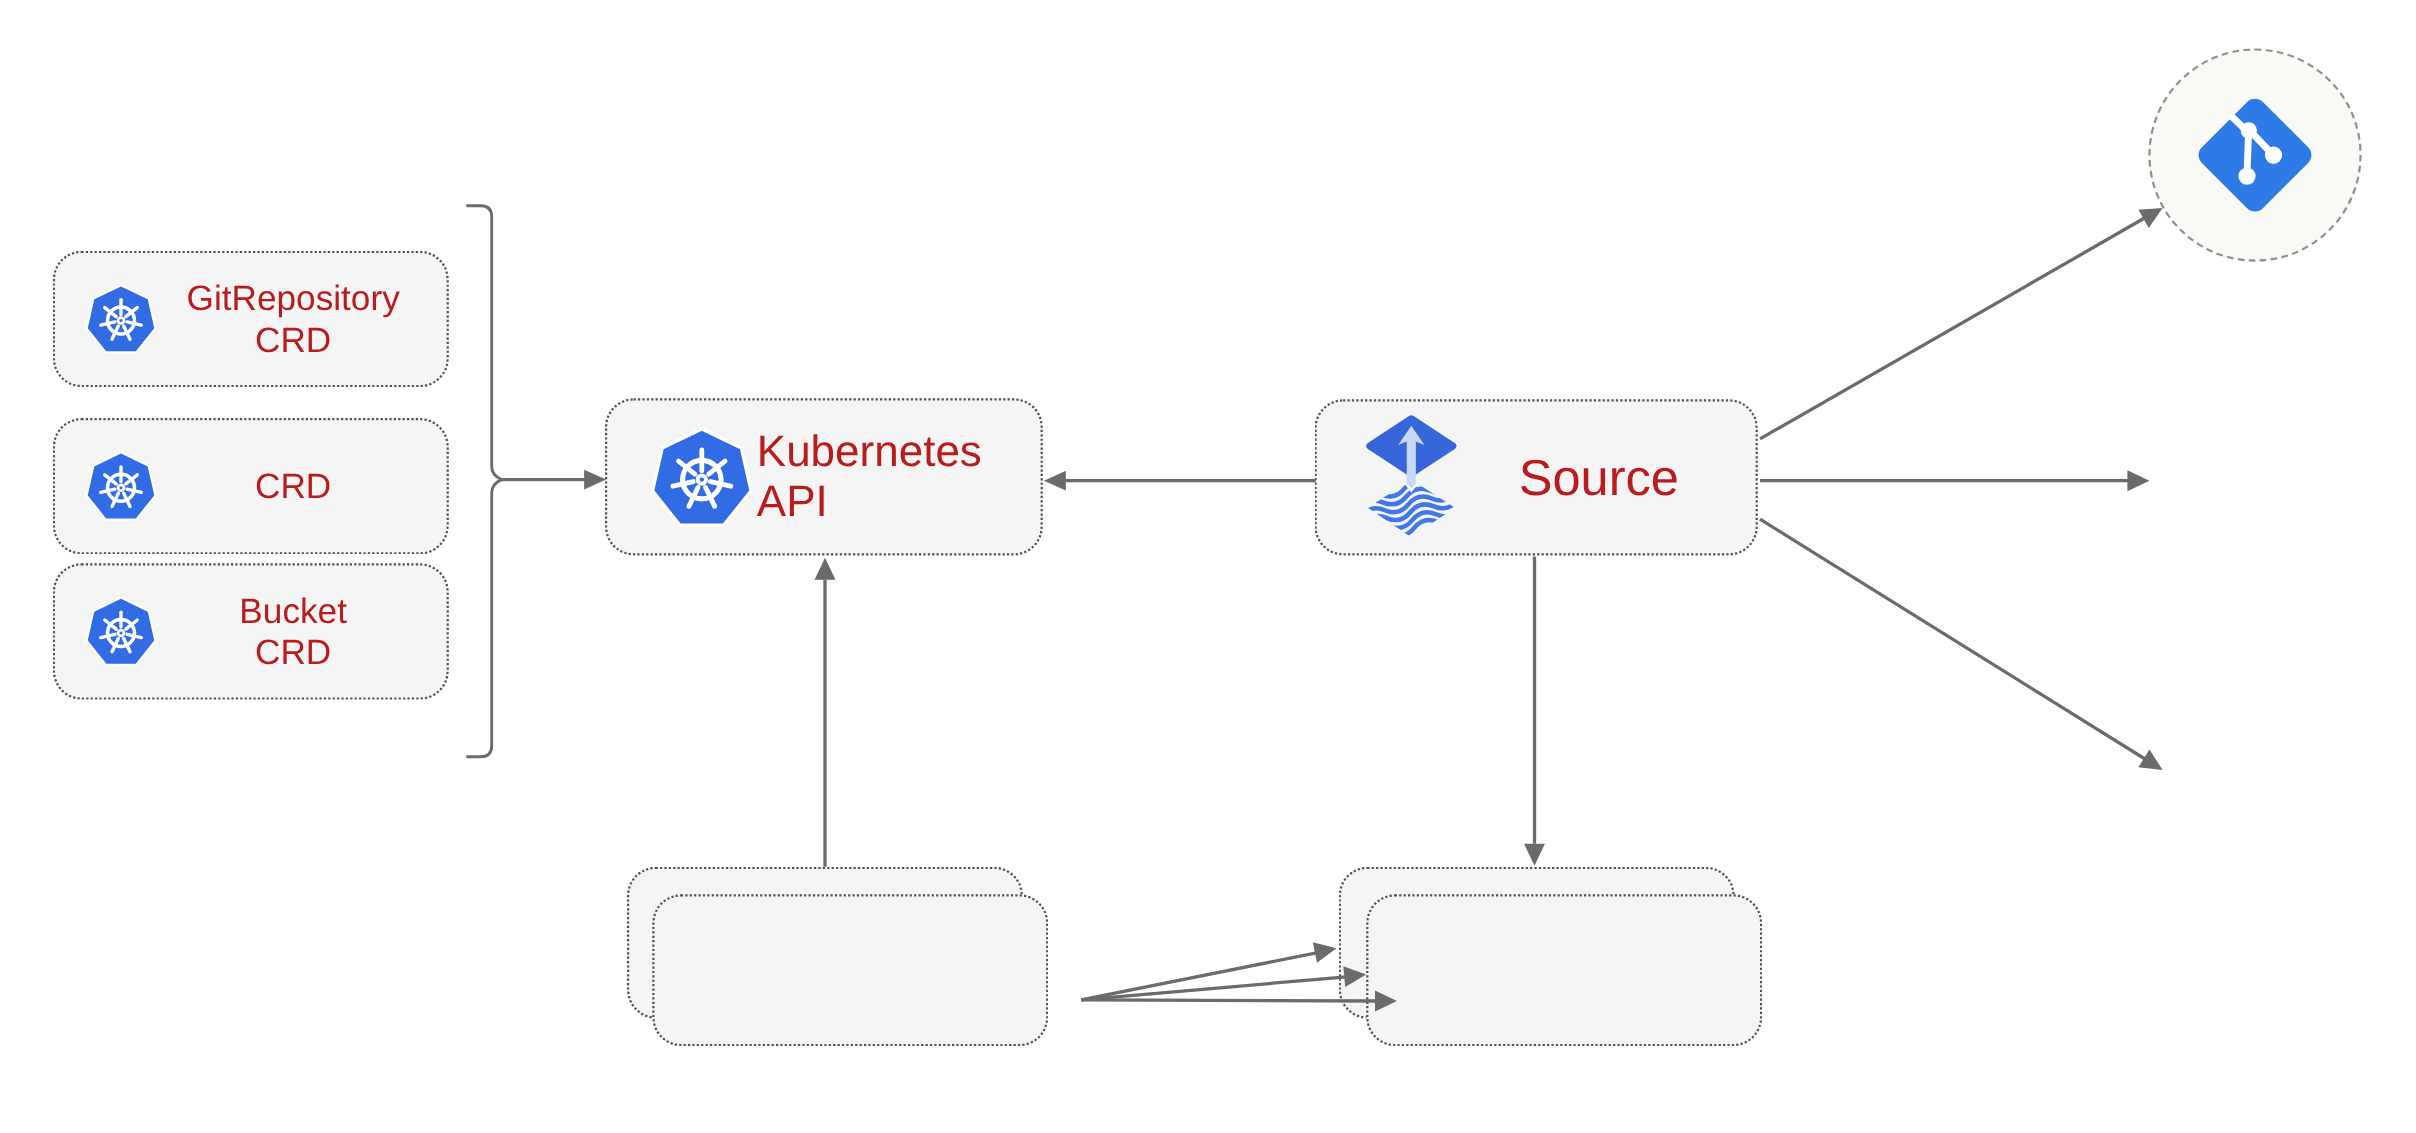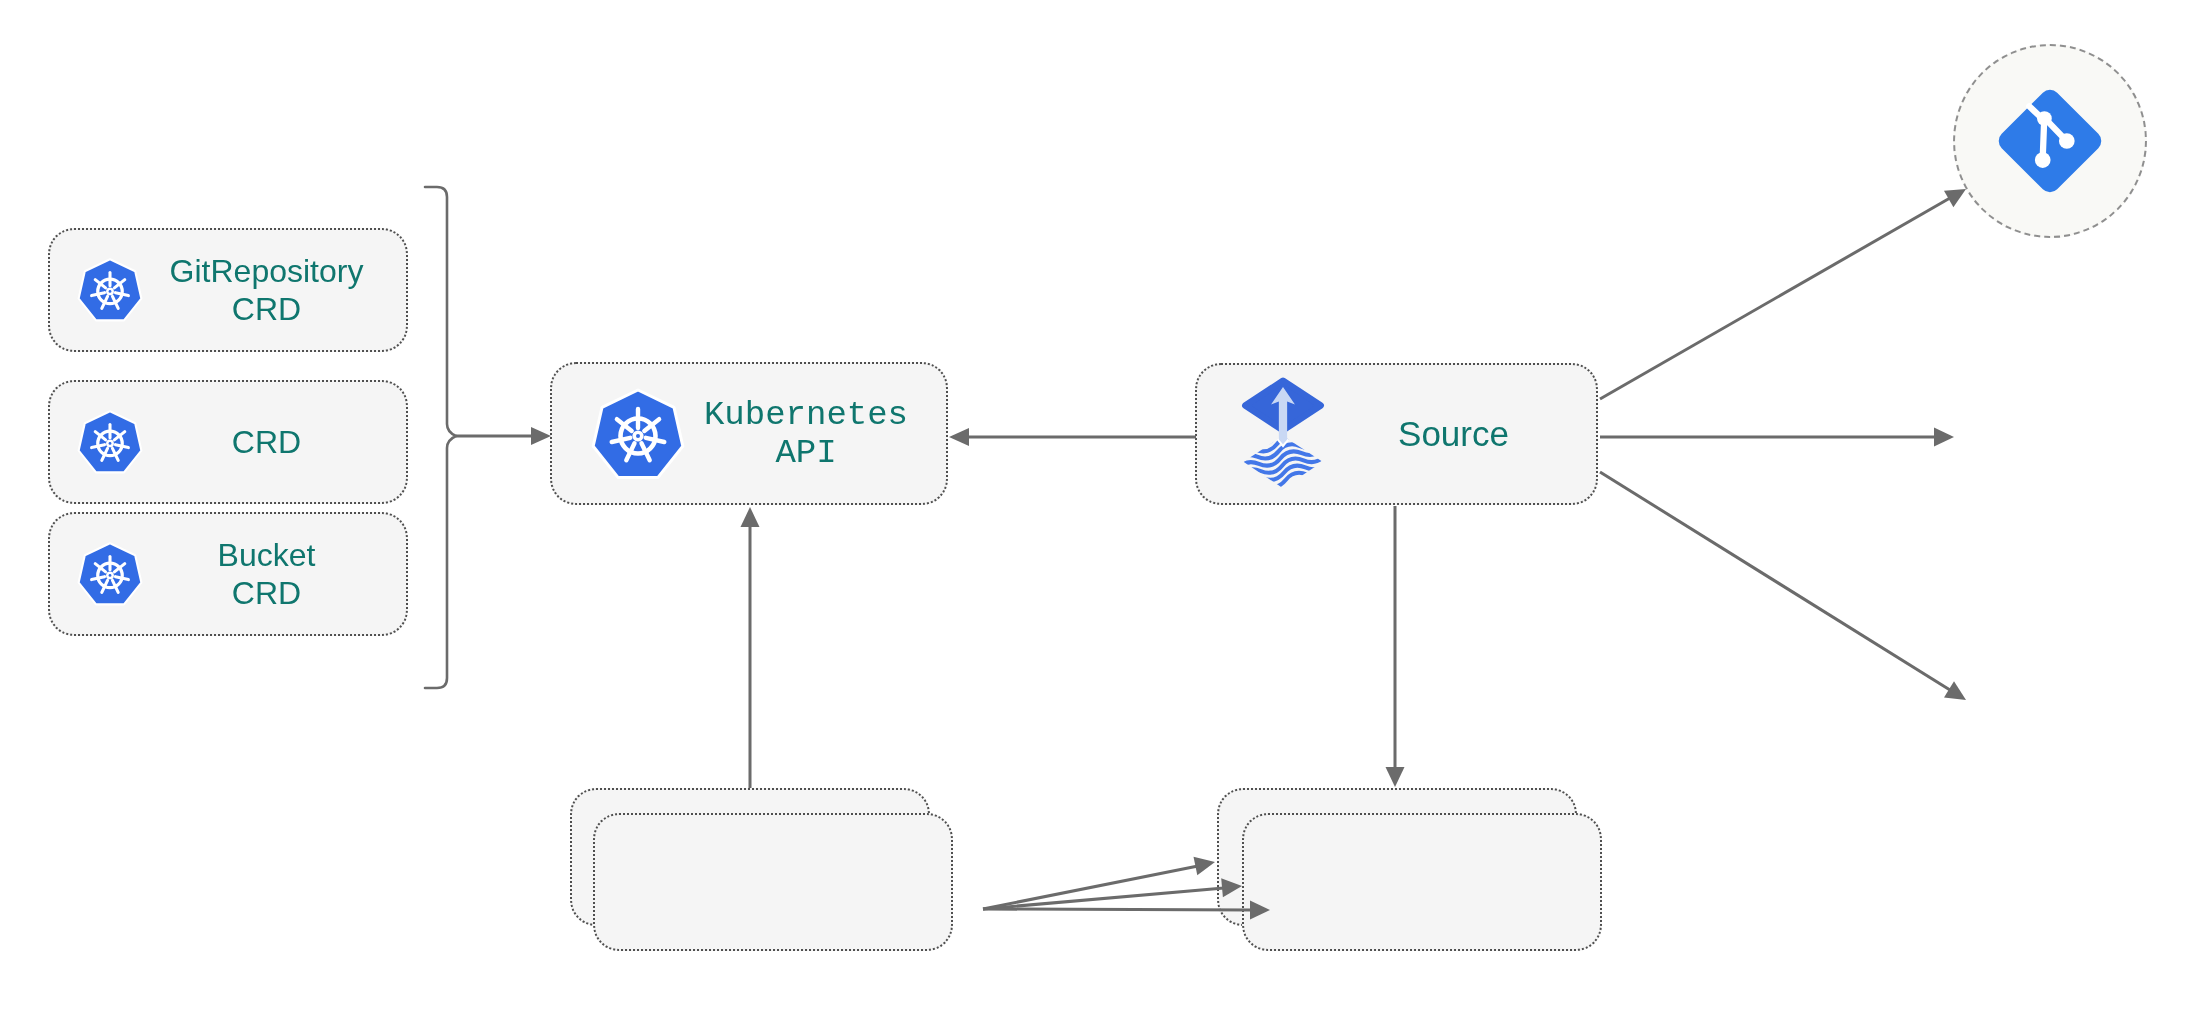--- a/index.html
+++ b/index.html
@@ -1,29 +1,29 @@
 <!DOCTYPE html>
 <html><head>
 <meta charset="utf-8">
 <style>
   html,body{margin:0;padding:0;background:#ffffff;}
   .canvas{
     position:relative;width:2196px;height:1030px;background:#ffffff;overflow:hidden;
-    font-family:"Liberation Sans",sans-serif;color:#0f766e;
+    font-family:"Liberation Sans",sans-serif;color:#b91c1c;
   }
   .node{
     position:absolute;background:#F5F5F5;border:2.2px dotted #4F4F4F;border-radius:26px;
     display:flex;align-items:center;box-sizing:border-box;
   }
   .ghost{}
   .crd{left:48px;width:360px;height:124px;padding:0 18px 0 25px;}
   .crd .icon-wrap{width:70px;height:70px;flex:0 0 auto;}
   .crd-label{flex:1;text-align:center;font-size:32px;line-height:38px;}
-  .klabel{flex:1;text-align:center;font-size:34px;font-family:Liberation Mono, monospace;}
-  .two-line{flex:1;text-align:center;font-size:35px;line-height:42px;}
+  .klabel{flex:1;text-align:left;font-size:40px;}
+  .two-line{flex:1;text-align:center;font-size:46px;line-height:42px;}
   .conn{position:absolute;left:0;top:0;z-index:10;pointer-events:none;}
   .endpoint{
     position:absolute;border-radius:50%;background:#F9F9F6;border:2.5px dashed #8F8F8F;
     display:flex;align-items:center;justify-content:center;box-sizing:border-box;
   }
   svg.inline-icon{display:block;}
   .defs-hidden{position:absolute;width:0;height:0;overflow:hidden;}
 </style>
 </head>
 <body>

